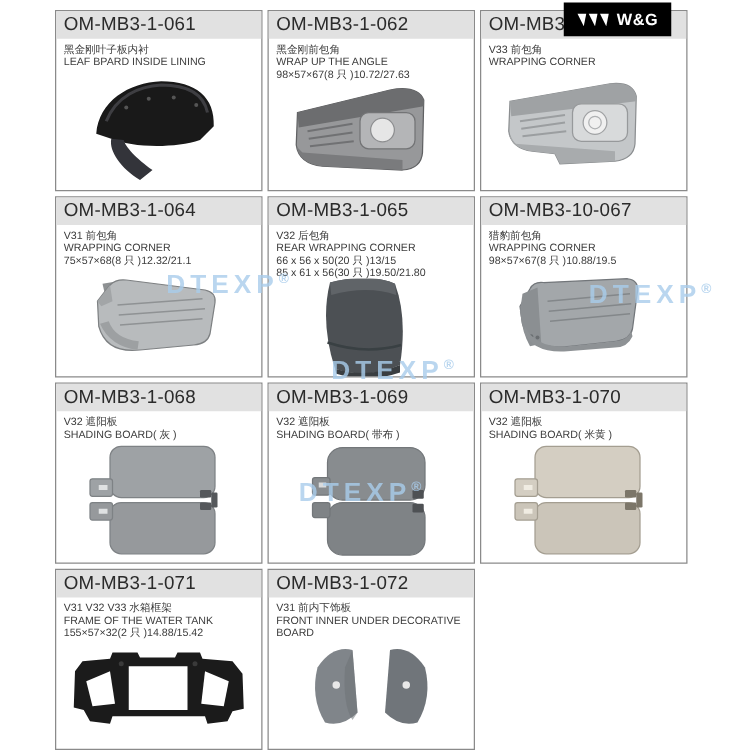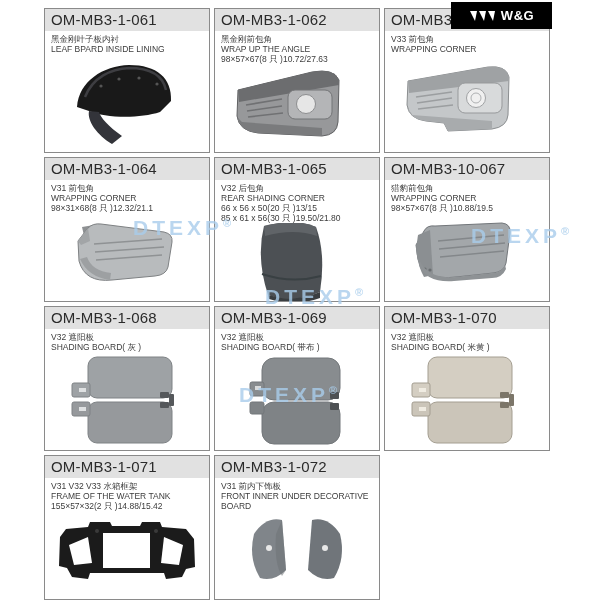--- a/index.html
+++ b/index.html
@@ -46,21 +46,21 @@
     opacity:.8; z-index:5; pointer-events:none; white-space:nowrap;
   }
   .wm .reg { font-size:11px; vertical-align:super; letter-spacing:0; }
   .wm-right      { top:58px; left:88px; }
   .wm-bottom     { top:127px; left:50px; }
   .wm-center     { top:66px; left:86px; }
   .wm-centerleft { top:76px; left:24px; }
   .wm-reg        { top:50px; left:100px; font-size:16px; letter-spacing:0; }
 
   #badge {
-    position:absolute; left:451px; top:2px; width:101px; height:27px;
+    position:absolute; left:451px; top:2px; width:86px; height:27px;
     background:var(--badge_bg,#000);
     display:flex; align-items:center; justify-content:center; gap:5px;
     z-index:20;
   }
   #badge .label { color:#fff; font-size:13px; font-weight:bold; letter-spacing:.5px; }
 </style>
 </head>
 <body>
 
 <div id="grid">
@@ -119,39 +119,39 @@
           <path d="M24,40 L60,35 M25,46 L60,41 M26,52 L61,48" stroke="#9b9ea0" stroke-width="1.6" fill="none"></path>
         </svg>
       </div>
   </div>
 
   <div class="cell">
     <div class="cell-header">OM-MB3-1-064</div>
     <div class="cell-desc">
       <div class="cn">V31 前包角</div>
       <div class="en">WRAPPING CORNER</div>
-    <div class="spec">98×31×68(8 只 )12.32/21.1</div>
+    <div class="spec">75×57×68(8 只 )12.32/21.1</div>
       </div>
     <div class="cell-img">
         <svg width="150" height="92" viewBox="0 0 150 92">
           <path d="M30,16 L48,13 L50,26 L33,29 Z" fill="#8e9193"></path>
           <path d="M26,30 L36,17 Q41,12 49,13 L112,21 Q121,23 120,31 L116,56 Q114,64 103,65 L60,69 Q33,72 27,50 Z" fill="#b8bbbd" stroke="#7e8183" stroke-width="1"></path>
           <path d="M42,33 L110,28 M43,41 L112,36 M44,49 L110,44" stroke="#8f9294" stroke-width="1.4" fill="none"></path>
           <path d="M28,48 Q36,66 58,69 L59,62 Q40,60 35,46 Z" fill="#9da0a2"></path>
           <path d="M26,30 L36,17 L38,30 L29,34 Z" fill="#a2a5a7"></path>
         </svg>
       </div>
   <div class="wm wm-right">DTEXP<span class="reg">®</span></div>
     </div>
 
   <div class="cell">
     <div class="cell-header">OM-MB3-1-065</div>
     <div class="cell-desc">
       <div class="cn">V32 后包角</div>
-      <div class="en">REAR SHADING CORNER</div>
+      <div class="en">REAR WRAPPING CORNER</div>
     <div class="spec">66 x 56 x 50(20 只 )13/15</div>
         <div class="spec">85 x 61 x 56(30 只 )19.50/21.80</div>
       </div>
     <div class="cell-img">
         <svg width="150" height="96" viewBox="0 0 150 96">
           <path d="M42,12 Q74,4 94,13 Q104,40 98,78 Q72,90 46,81 Q34,44 42,12 Z" fill="#4c5054"></path>
           <path d="M42,12 Q74,4 94,13 L95,22 Q72,14 43,22 Z" fill="#606468"></path>
           <path d="M40,60 Q70,70 99,62" stroke="#394043" stroke-width="2" fill="none"></path>
           <path d="M46,81 Q72,89 98,78 L98,84 Q72,93 47,85 Z" fill="#3a3e41"></path>
         </svg>

